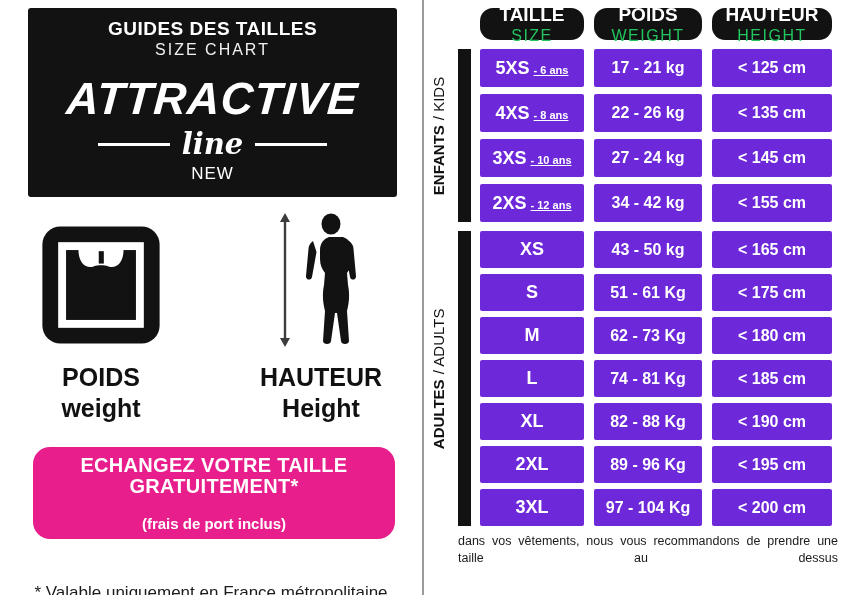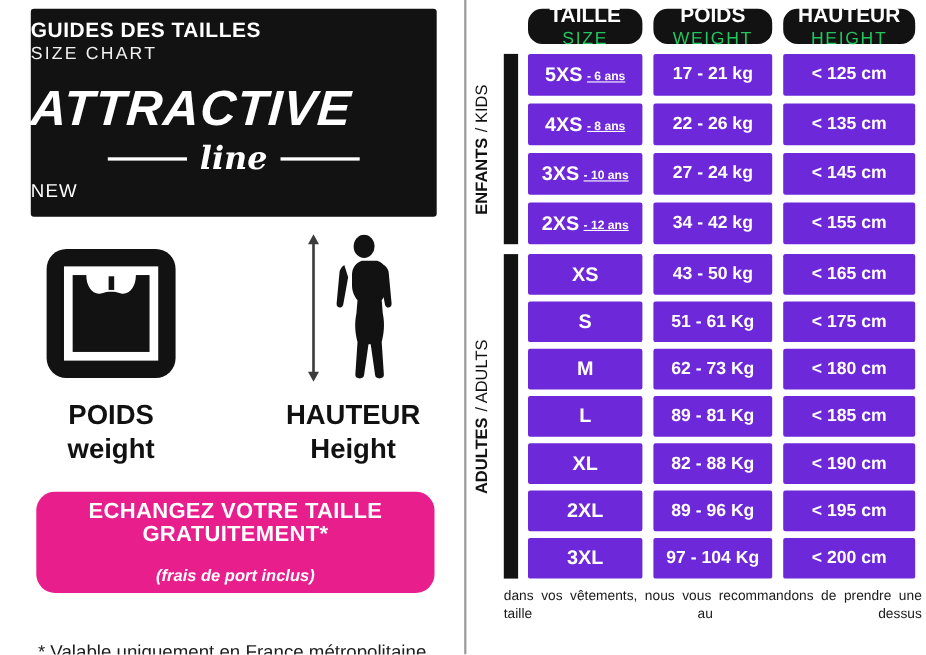--- a/index.html
+++ b/index.html
@@ -3,41 +3,41 @@
 <meta charset="utf-8">
 <style>
   * { margin:0; padding:0; box-sizing:border-box; }
   html,body { width:842px; height:595px; background:#ffffff; overflow:hidden;
               font-family:"Liberation Sans", sans-serif; color:#111; }
   .page { position:relative; width:842px; height:595px; display:flex; }
 
   
   .left { width:422px; height:595px; padding-top:8px; }
   .logo-box { margin:0 25px 0 28px; height:189px; background:#121212; border-radius:3px;
-              padding-top:10px; color:#fff; }
+              text-align:center; padding-top:10px; color:#fff; }
   .t-fr { font-size:19px; font-weight:bold; letter-spacing:.5px; }
   .t-en { font-size:16px; letter-spacing:2px; color:#f1f1f1; margin-top:1px; }
   .brand { margin-top:14px; font-size:45px; font-weight:bold; font-style:italic;
            letter-spacing:1px; transform:skewX(-4deg); }
   .line-row { display:flex; align-items:center; justify-content:center; gap:12px; margin-top:2px; }
   .line-rule { width:72px; height:3px; background:#fff; }
   .line-word { font-family:"DejaVu Serif", serif; font-style:italic; font-weight:bold; font-size:29px; }
   .brand-new { font-size:17px; letter-spacing:1px; margin-top:3px; }
 
   .icons-row { display:flex; justify-content:center; gap:60px; margin-top:16px; }
   .icon-col { display:flex; flex-direction:column; align-items:center; width:160px; }
   .icon-slot { height:134px; display:flex; align-items:flex-end; }
   .lab-fr { font-size:25px; font-weight:800; margin-top:16px; }
   .lab-en { font-size:25px; font-weight:700; margin-top:2px; }
 
   .cta { margin:24px 27px 0 33px; height:92px; background:#E81E8C; border-radius:17px;
          display:flex; flex-direction:column; align-items:center; justify-content:center;
          color:#fff; text-align:center; }
   .cta-l1, .cta-l2 { font-size:20px; font-weight:bold; letter-spacing:.3px; line-height:1.05; }
-  .cta-l3 { font-size:15px; font-weight:bold; margin-top:18px;font-style:italic; }
+  .cta-l3 { font-size:15px; font-weight:bold; margin-top:18px; }
 
   .footnote { text-align:center; font-size:17px; color:#1c1c1c; margin-top:44px; }
 
   
   .right { width:420px; height:595px; border-left:2px solid #9a9a9a; padding-top:8px; }
   .cols { display:grid; grid-template-columns:104px 108px 120px; column-gap:10px; }
   .hdr-row { display:flex; }
   .gutter-spacer { width:56px; }
   .hdr-cell { height:32px; background:#121212; color:#fff; display:flex; flex-direction:column;
               align-items:center; justify-content:center; border-radius:13px; }
@@ -207,21 +207,21 @@
           <div class="cell">51 - 61 Kg</div>
           <div class="cell">&lt; 175 cm</div>
         </div>
         <div class="row cols">
           <div class="cell sz">M</div>
           <div class="cell">62 - 73 Kg</div>
           <div class="cell">&lt; 180 cm</div>
         </div>
         <div class="row cols">
           <div class="cell sz">L</div>
-          <div class="cell">89 - 81 Kg</div>
+          <div class="cell">74 - 81 Kg</div>
           <div class="cell">&lt; 185 cm</div>
         </div>
         <div class="row cols">
           <div class="cell sz">XL</div>
           <div class="cell">82 - 88 Kg</div>
           <div class="cell">&lt; 190 cm</div>
         </div>
         <div class="row cols">
           <div class="cell sz">2XL</div>
           <div class="cell">89 - 96 Kg</div>

